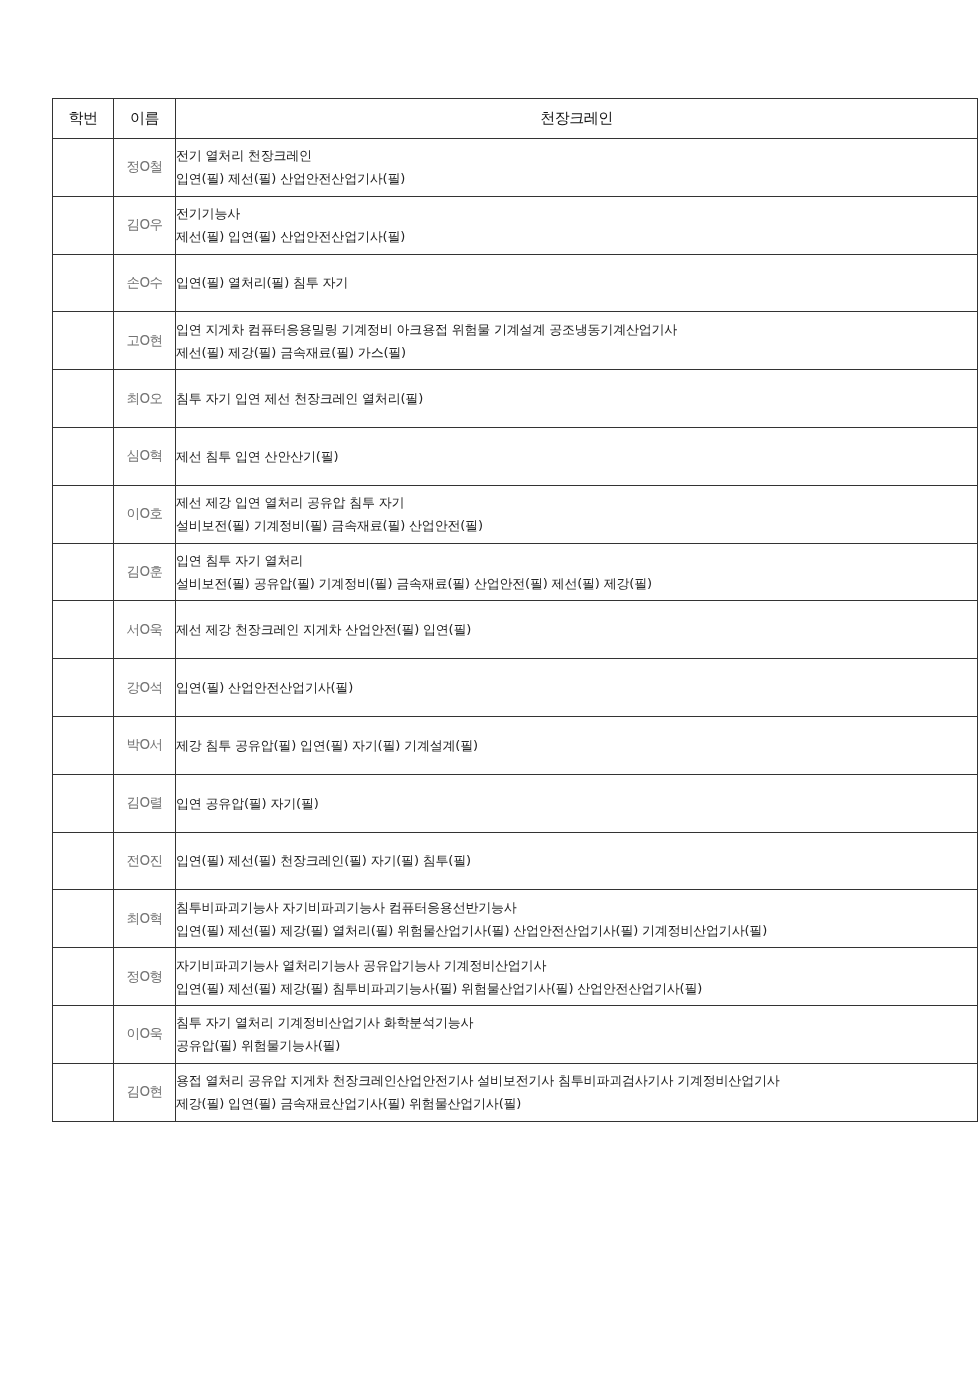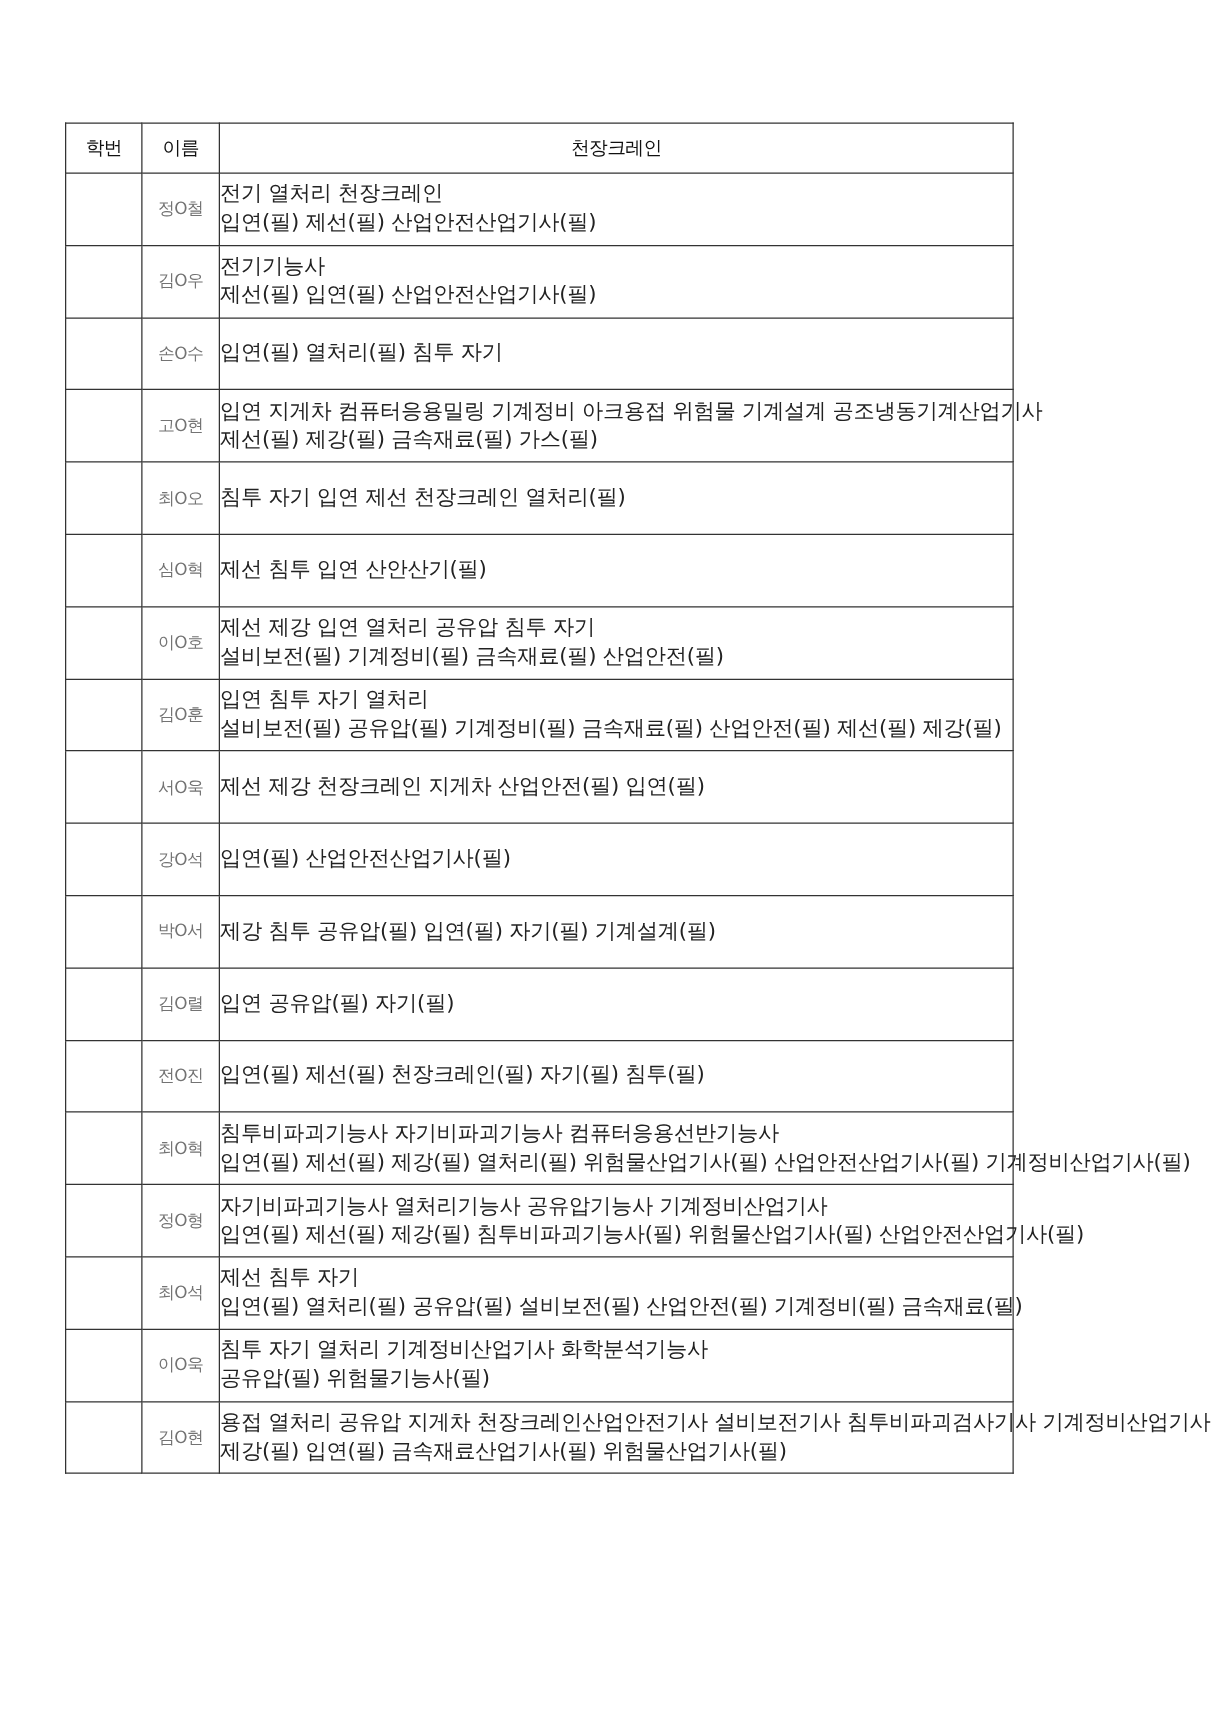--- a/index.html
+++ b/index.html
@@ -1,31 +1,31 @@
 <!DOCTYPE html>
 <html><head>
 <meta charset="utf-8">
 <style>
   html, body { margin: 0; padding: 0; background: #ffffff; }
   body { width: 980px; height: 1386px; position: relative; font-family: "DejaVu Sans", "Liberation Sans", sans-serif; color: #222; }
   table.records {
-    position: absolute; left: 52px; top: 98px; width: 759px;
+    position: absolute; left: 52px; top: 98px; width: 926px;
     border-collapse: collapse; table-layout: fixed;
     border: 1.5px solid #222;
   }
   table.records th, table.records td { border: 1px solid #333; }
   table.records th {
     height: 37px; font-weight: normal; font-size: 15px; letter-spacing: -0.5px; text-align: center; color: #111;
   }
   col.c-id { width: 61px; }
   col.c-name { width: 62px; }
   table.records td { height: 56.8px; padding: 0; vertical-align: middle; }
   td.id-cell { }
   td.name-cell { text-align: center; font-size: 13.5px; letter-spacing: -0.5px; color: #737373; }
-  td.detail-cell { padding: 0 6px 0 7px; font-size: 17px; letter-spacing: -0.2px; line-height: 23px; color: #222; }
+  td.detail-cell { padding: 0 6px 0 7px; font-size: 13px; letter-spacing: -0.2px; line-height: 23px; color: #222; }
   .line { display: block; white-space: nowrap; }
   .line.wrap { white-space: normal; }
 </style>
 </head>
 <body>
 
 <table class="records">
   <colgroup>
       <col class="c-id">
       <col class="c-name">
@@ -146,28 +146,20 @@
       <tr>
     <td class="id-cell"></td>
     <td class="name-cell">정O형</td>
     <td class="detail-cell">
           <span class="line">자기비파괴기능사 열처리기능사 공유압기능사 기계정비산업기사</span>
           <span class="line">입연(필) 제선(필) 제강(필) 침투비파괴기능사(필) 위험물산업기사(필) 산업안전산업기사(필)</span>
         </td>
   </tr>
       <tr>
     <td class="id-cell"></td>
-    <td class="name-cell">최O석</td>
-    <td class="detail-cell">
-          <span class="line">제선 침투 자기</span>
-          <span class="line">입연(필) 열처리(필) 공유압(필) 설비보전(필) 산업안전(필) 기계정비(필) 금속재료(필)</span>
-        </td>
-  </tr>
-      <tr>
-    <td class="id-cell"></td>
     <td class="name-cell">이O욱</td>
     <td class="detail-cell">
           <span class="line">침투 자기 열처리 기계정비산업기사 화학분석기능사</span>
           <span class="line">공유압(필) 위험물기능사(필)</span>
         </td>
   </tr>
       <tr>
     <td class="id-cell"></td>
     <td class="name-cell">김O현</td>
     <td class="detail-cell">

